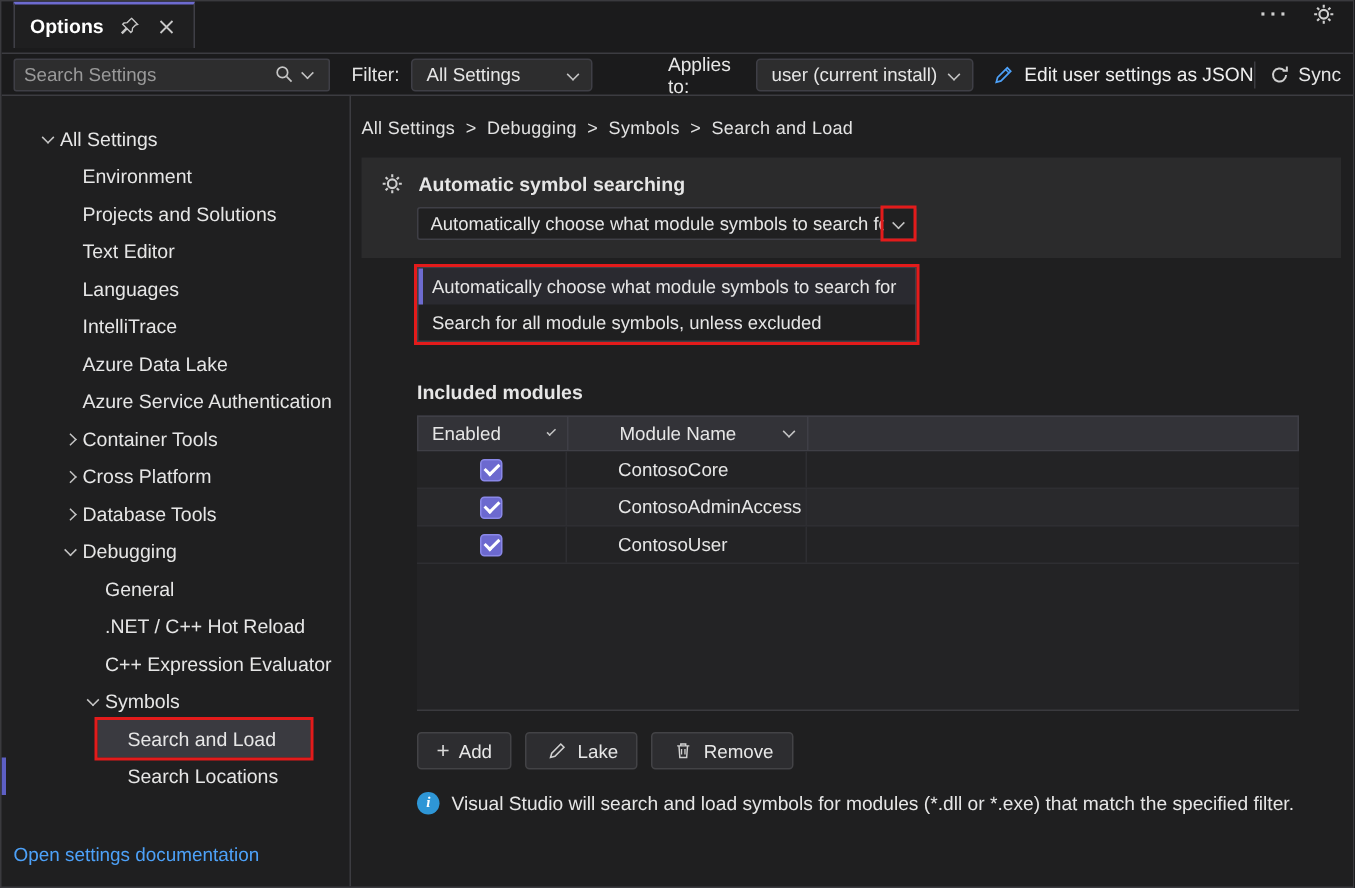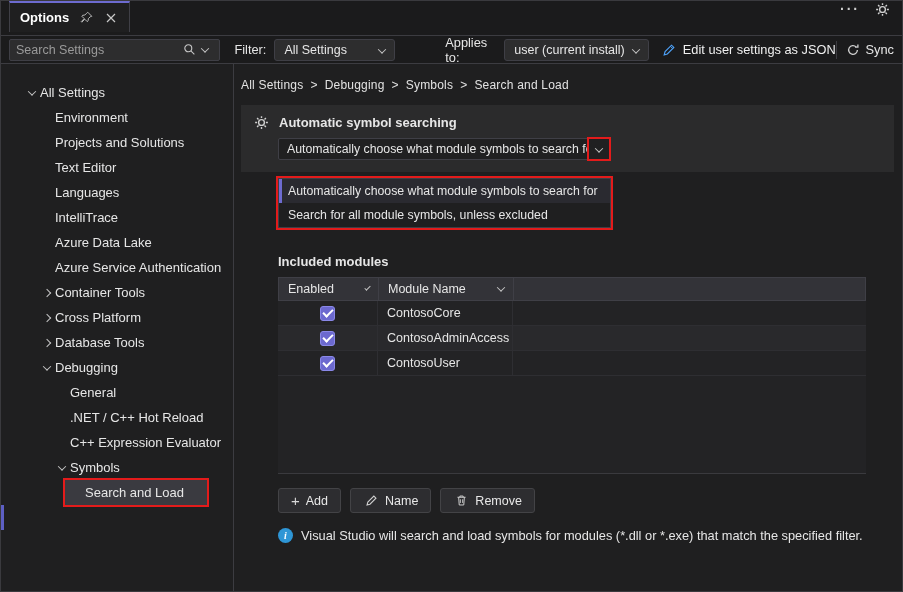--- a/index.html
+++ b/index.html
@@ -69,21 +69,21 @@
     outline:2px solid #e31b1b; margin-right:1px; cursor:pointer; }
   .dd-list { margin-top:6px; margin-left:37px; width:333px; background:#1f1f20;
     border:1px solid #3f3f46; outline:2px solid #e31b1b; }
   .dd-item { height:24px; display:flex; align-items:center; padding-left:9px; font-size:12.3px; cursor:pointer; }
   .dd-item.active { background:#2a2a30; border-left:3px solid #6d6bd0; padding-left:6px; }
   .section-title { margin:26px 0 0 37px; font-weight:bold; font-size:13px; }
   
   .grid { margin:8px 0 0 37px; width:588px; }
   .grid-head { display:flex; height:24px; background:#333338; border:1px solid #3f3f46; }
   .gc { display:flex; align-items:center; padding:0 9px; font-size:12.5px; }
-  .gc1 { width:100px; } .gc2 { width:135px; } .gc3 { flex:1; }
+  .gc1 { width:100px; } .gc2 { width:135px;margin-left:25px; } .gc3 { flex:1; }
   .grid-head .gc1, .grid-head .gc2 { border-right:1px solid #3f3f46; cursor:pointer;gap:32px; }
   .grid-head .cv { margin-left:auto; }
   .grid-body { height:173px; background:#232325; border-bottom:1px solid #3a3a3e; }
   .tr { display:flex; height:25px; border-bottom:1px solid #2e2e32; }
   .tr:nth-child(even) { background:#29292c; }
   .tr .gc1 { justify-content:center; border-right:1px solid #2e2e32; }
   .tr .gc2 { border-right:1px solid #2e2e32; }
   .cb { width:15px; height:15px; background:#6c69cf; border:1px solid #8a88e8; border-radius:3px;
     display:flex; align-items:center; justify-content:center; cursor:pointer; }
   .cb::after { content:""; width:4px; height:8px; border:solid #fff; border-width:0 2px 2px 0;
@@ -274,20 +274,27 @@
             <i class="cv d"></i>
           </span>
         <span class="tl">Symbols</span>
       </div>
       <div class="ti l3 selected">
         <span class="chev hid">
             <i class="cv r"></i>
           </span>
         <span class="tl">Search and Load</span>
       </div>
+      <div class="ti l3">
+        <span class="chev hid">
+            <i class="cv r"></i>
+          </span>
+        <span class="tl">Search Locations</span>
+      </div>
+      <div class="doc-link">Open settings documentation</div>
     </div>
 
     <div class="content">
       <div class="breadcrumb">
         <span class="bc-part">All Settings</span><span class="sep">&gt;</span><span class="bc-part">Debugging</span><span class="sep">&gt;</span><span class="bc-part">Symbols</span><span class="sep">&gt;</span><span class="bc-part">Search and Load</span>
       </div>
 
       <div class="group-panel">
         <div class="group-head">
           <span class="tb-icon">
@@ -360,21 +367,21 @@
         <button class="btn">
           <span class="plus">+</span>
           <span>Add</span>
         </button>
         <button class="btn">
           <span class="tb-icon">
             <svg class="ic" width="13" height="13" viewBox="0 0 16 16">
                 <path d="M2.5 13.5l1-3.6 7.4-7.4 2.6 2.6-7.4 7.4-3.6 1z" fill="none" stroke="#d0d0d0" stroke-width="1.3"></path>
               </svg>
           </span>
-          <span>Name</span>
+          <span>Lake</span>
         </button>
         <button class="btn">
           <span class="tb-icon">
             <svg class="ic" width="13" height="13" viewBox="0 0 16 16">
                 <path d="M3 4h10M6 4V2.5h4V4M4.5 4l.7 9.5h5.6l.7-9.5" stroke="#d0d0d0" fill="none" stroke-width="1.2"></path>
                 <path d="M6.6 6.5v4.5M9.4 6.5v4.5" stroke="#d0d0d0" stroke-width="1.1"></path>
               </svg>
           </span>
           <span>Remove</span>
         </button>

